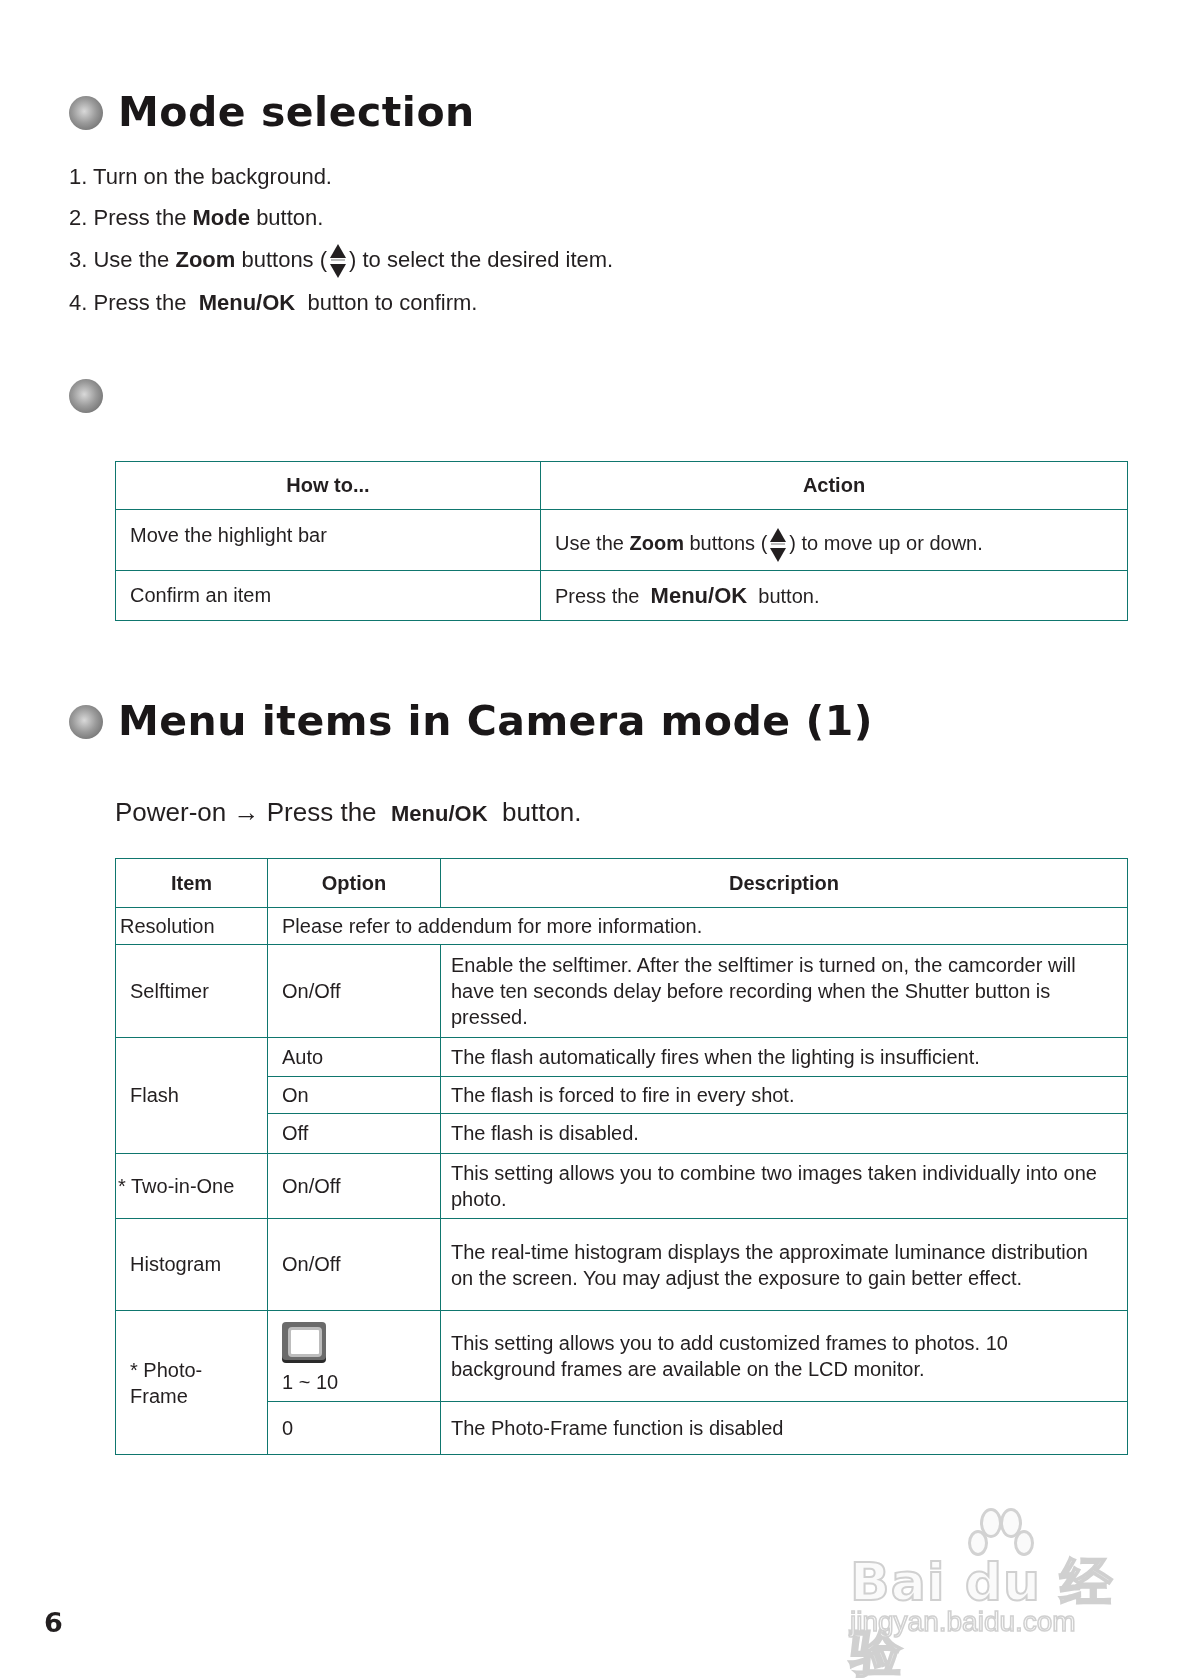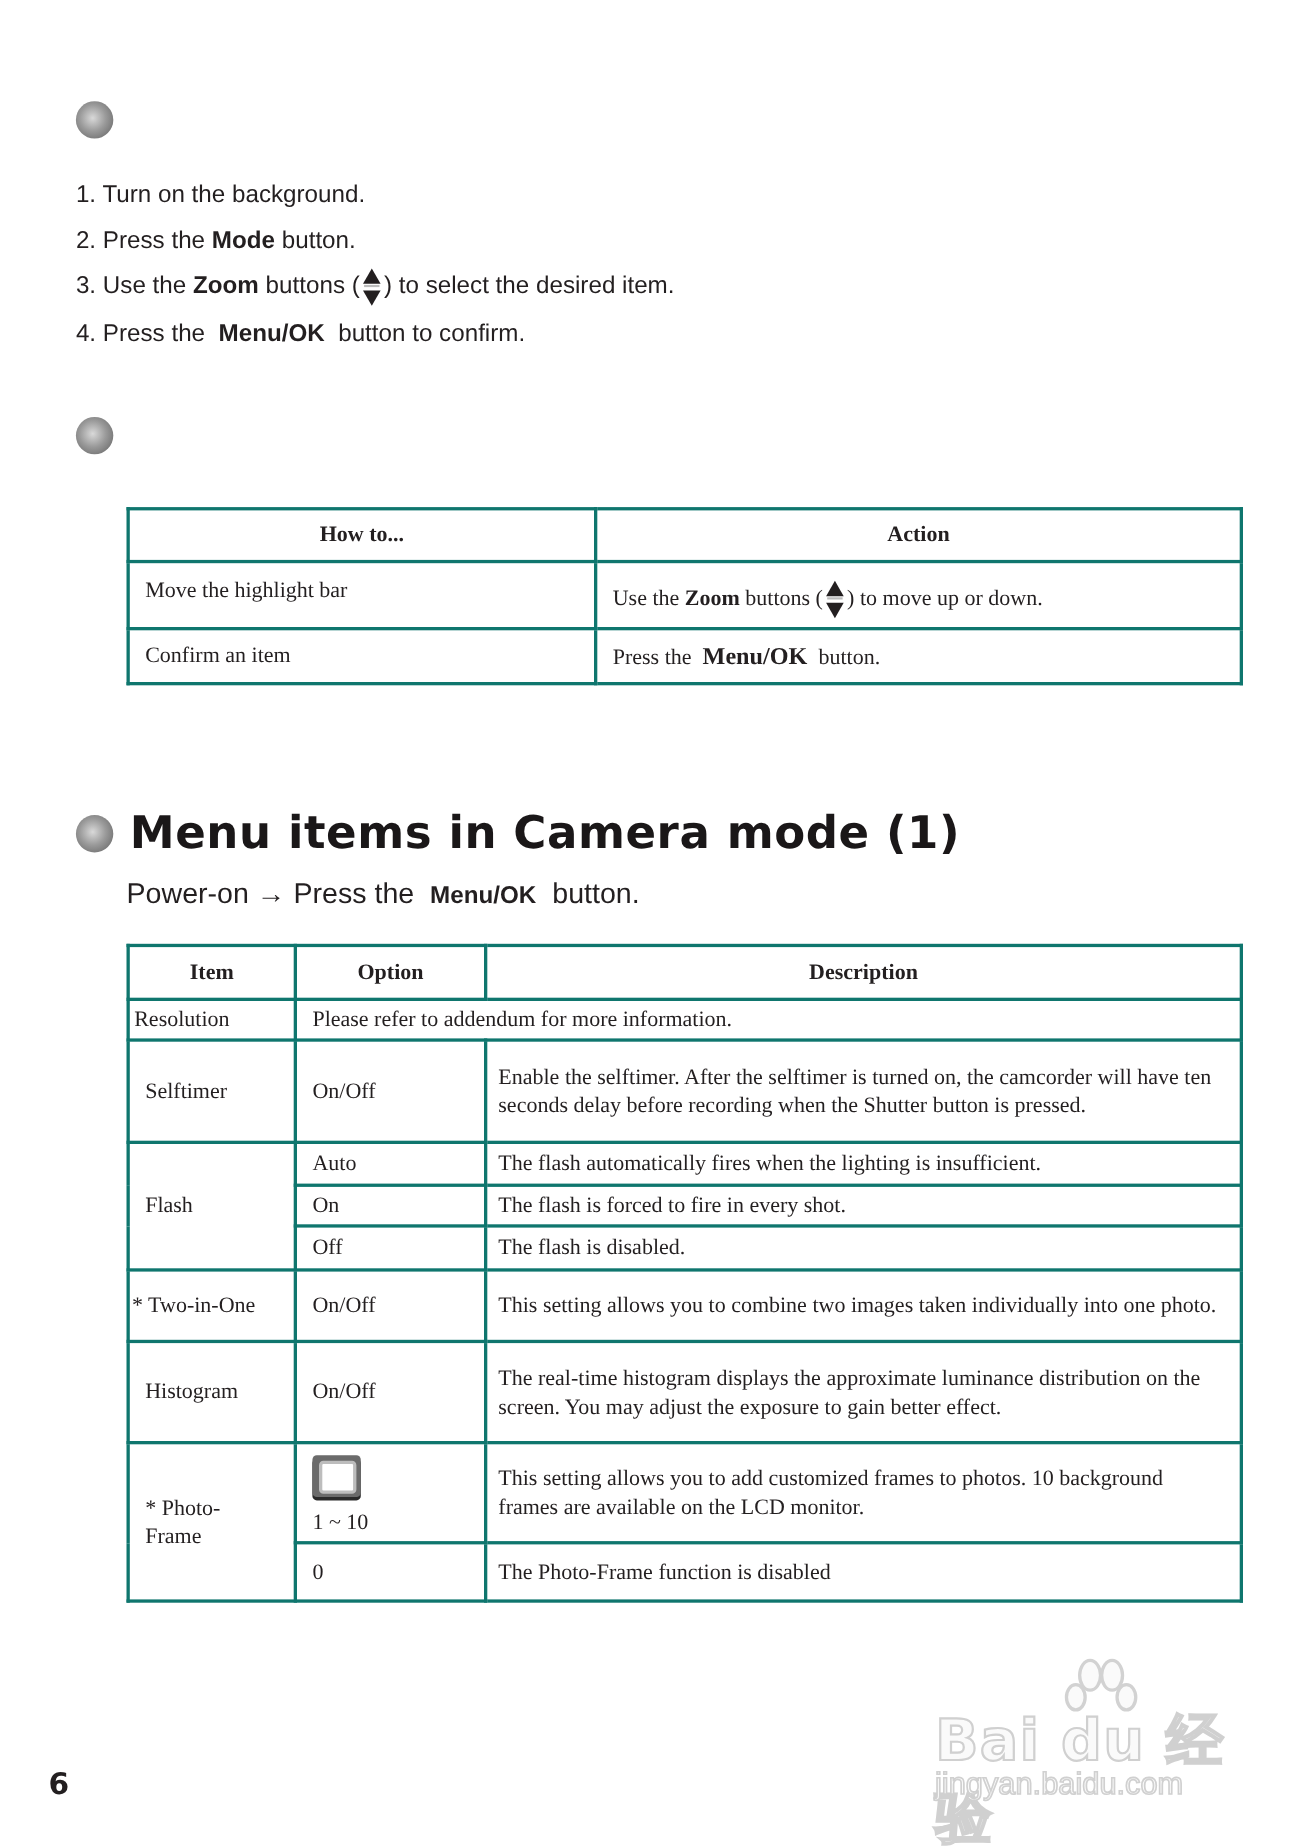--- a/index.html
+++ b/index.html
@@ -15,21 +15,21 @@
   .steps li { position:absolute; left:0; white-space:nowrap; }
   .b { font-weight:bold; }
   .updown { display:inline-flex; flex-direction:column; align-items:center; vertical-align:middle;
             margin:0 3px; line-height:1; }
   .tri-up { width:0; height:0; border-left:8px solid transparent; border-right:8px solid transparent;
             border-bottom:14px solid #231f20; }
   .tri-dn { width:0; height:0; border-left:8px solid transparent; border-right:8px solid transparent;
             border-top:14px solid #231f20; margin-top:3px; }
   .bar { width:14px; height:2px; background:#bbb; margin-top:1px; }
   table { position:absolute; border-collapse:collapse; table-layout:fixed; }
-  td, th { border:3px solid #0f766e; font-size:20px; padding:0 14px;font-family:Liberation Serif, serif; }
+  td, th { border:1px solid #0f766e; font-size:20px; padding:0 14px; }
   th { font-weight:bold; text-align:center; }
   .t1 { left:115px; top:461px; width:1012px; }
   .t2 { left:115px; top:858px; width:1012px; }
   .c { }
   .desc { line-height:26px; padding-top:2px; padding-bottom:2px; }
   .sub { position:absolute; left:115px; top:797px; font-size:26px; white-space:nowrap; }
   .sub .b { font-size:22px; }
   .pagenum { position:absolute; left:44px; top:1607px; font-family:"DejaVu Sans", sans-serif;
              font-weight:bold; font-size:27px; }
   .watermark { position:absolute; left:850px; top:1508px; width:280px; height:130px; color:#e3e3e3; }
@@ -41,20 +41,21 @@
                 position:relative; box-shadow:0 3px 0 #2a2a2a; }
   .frame-icon::after { content:""; position:absolute; left:6px; top:5px; width:28px; height:24px;
                        border:3px solid #bdbdbd; border-radius:4px; background:#ffffff; }
   .return-icon { display:inline-block; vertical-align:middle; }
 </style>
 </head>
 <body>
 
 <div class="heading" style="top:92px;">
   <span class="bullet"></span>
+  <h1>Mode selection</h1>
 </div>
 
 <ol class="steps">
   <li style="top:4px;">
     <span>1.</span>
     <span>Turn on the background.</span>
   </li>
   <li style="top:45px;">
     <span>2.</span>
     <span>Press the</span>
@@ -109,21 +110,21 @@
     <td>Confirm an item</td>
     <td>
       <span>Press the</span>
       &nbsp;<span class="b" style="font-size:22px;">Menu/OK</span>&nbsp;
       <span>button.</span>
     </td>
   </tr>
 </tbody>
   </table>
 
-<div class="heading" style="top:737px;">
+<div class="heading" style="top:701px;">
   <span class="bullet"></span>
   <h1>Menu items in Camera mode (1)</h1>
 </div>
 
 <div class="sub">
   <span>Power-on → Press the</span>
   &nbsp;<span class="b">Menu/OK</span>&nbsp;
   <span>button.</span>
 </div>
 

